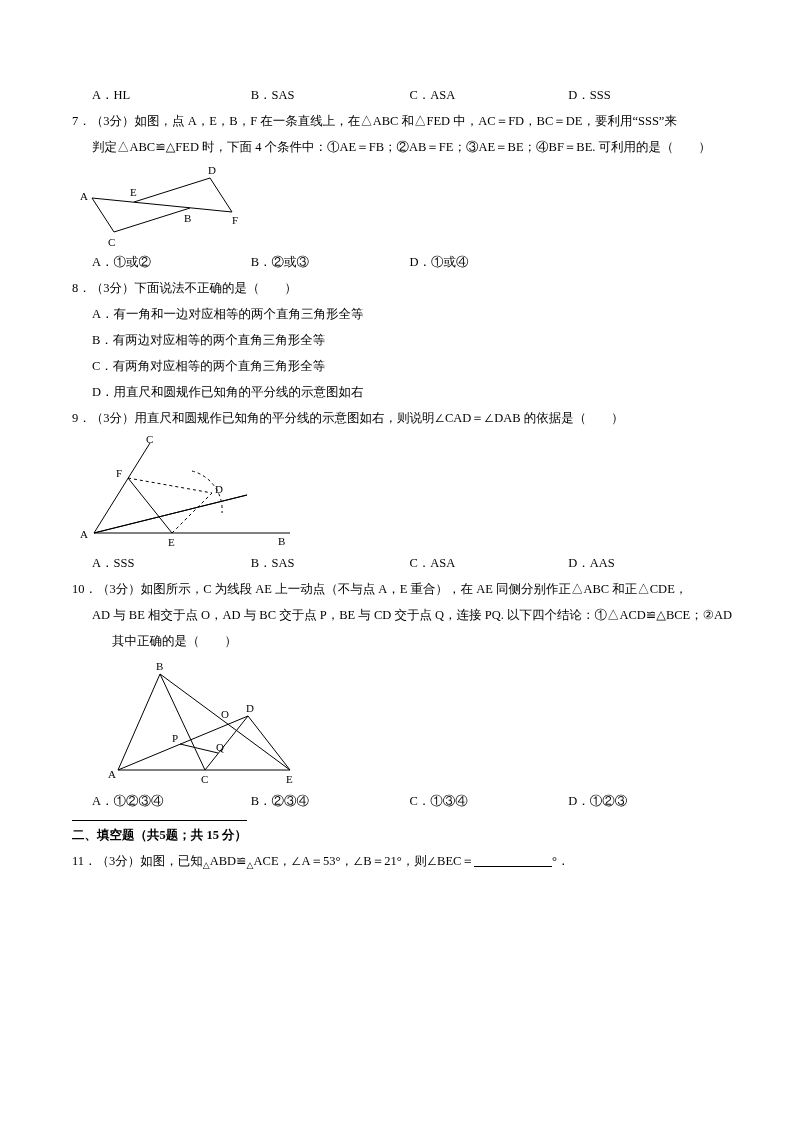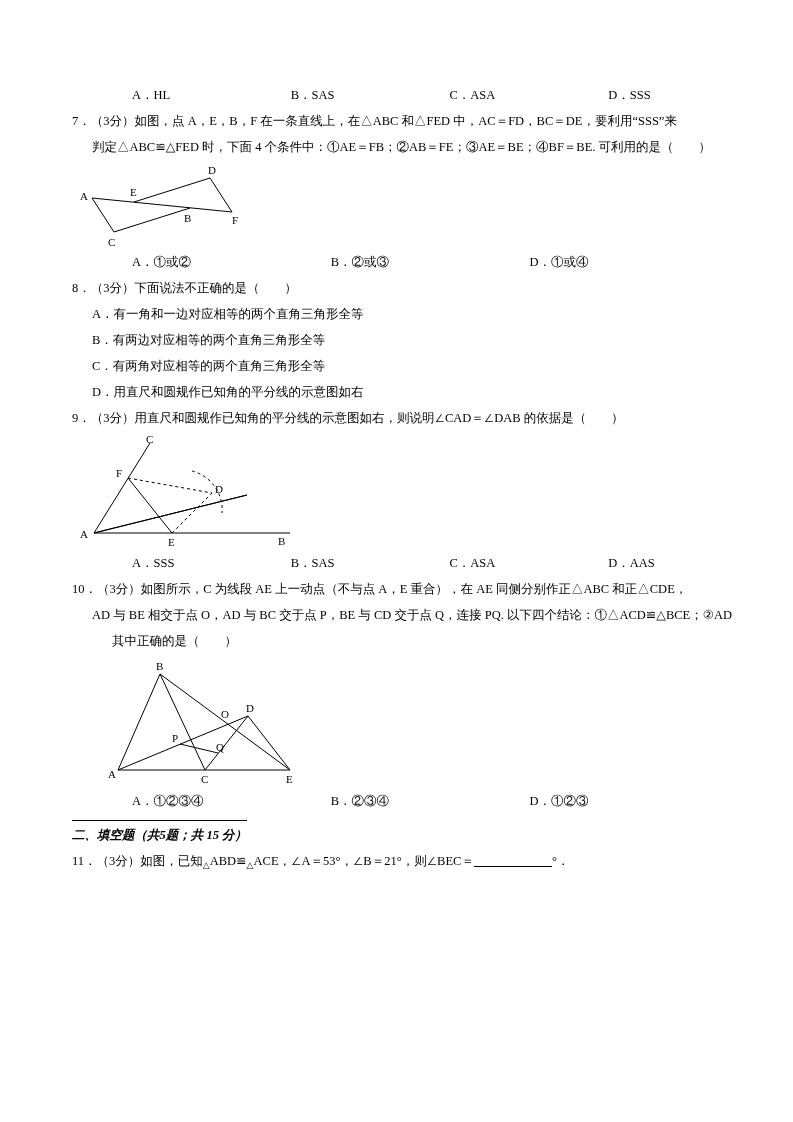--- a/index.html
+++ b/index.html
@@ -40,41 +40,39 @@
 
   
   .opts {
     display: flex;
     font-size: 12.5px;
     line-height: 26px;
     padding-left: 20px;
   }
   .opts > div {
     width: 25%;
-    margin-left: 40px;
   }
   .blank-underline {
     display: inline-block;
     width: 78px;
     border-bottom: 1px solid #000;
     height: 12px;
     vertical-align: -2px;
   }
 
   .section-head {
     font-size: 12.5px;
     font-weight: bold;
     line-height: 26px;
     border-top: 1px solid #000;
     display: inline-block;
     padding-top: 1px;
   }
   .section-head-wrap {
     margin-top: 6px;
-    font-style: italic;
   }
 
   .fig {
     margin: 2px 0 2px 0;
   }
   .fig svg { display: block; }
 
   .sub { font-size: 9px; vertical-align: -3px; }
 </style>
 </head>
@@ -197,20 +195,21 @@
           <text x="8" y="122">A</text>
           <text x="101" y="127">C</text>
           <text x="186" y="127">E</text>
         </g>
       </svg>
     </div>
 
     <div class="opts">
       <div>A．①②③④</div>
       <div>B．②③④</div>
+      <div>C．①③④</div>
       <div>D．①②③</div>
     </div>
 
     <div class="section-head-wrap">
       <span class="section-head">二、填空题（共5题；共 15 分）</span>
     </div>
 
     <div class="line">
       <span>11．（3分）如图，已知</span><span class="sub">△</span><span>ABD≌</span><span class="sub">△</span><span>ACE，∠A＝53°，∠B＝21°，则∠BEC＝</span><span class="blank-underline"></span><span>°．</span>
     </div>

